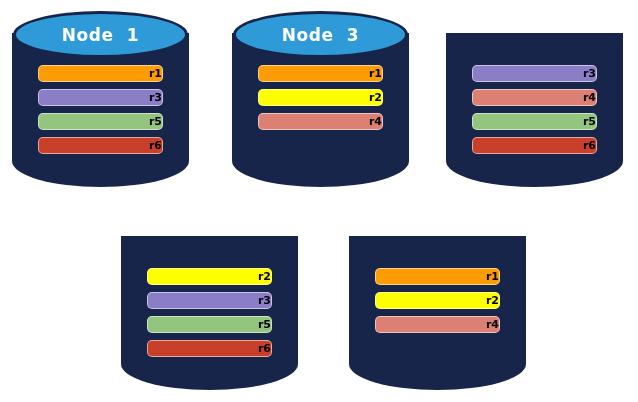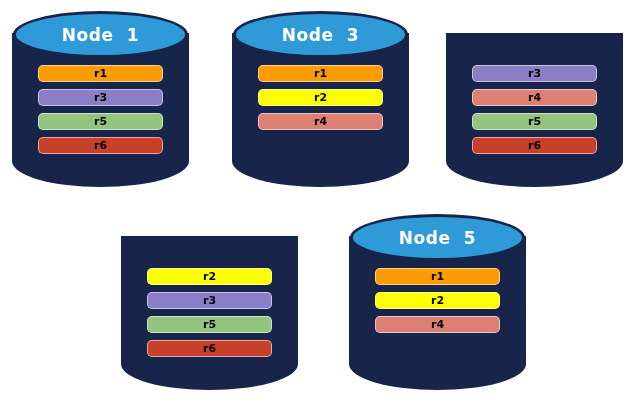--- a/index.html
+++ b/index.html
@@ -57,21 +57,21 @@
     gap:7px;
   }
   .bar{
     height:17px;
     border-radius:5px;
     border:1px solid rgba(255,255,255,0.55);
     color:#000000;
     font-weight:bold;
     font-size:11px;
     line-height:15px;
-    text-align:center;
+    text-align:right;
   }
 </style>
 </head>
 <body>
 
 <div class="canvas">
 
   <div class="node n0">
     <div class="cyl-body"></div>
     <div class="cyl-top">
@@ -112,23 +112,20 @@
     <div class="bars">
         <div class="bar" style="background: rgb(253, 255, 0);">r2</div>
         <div class="bar" style="background: rgb(139, 126, 198);">r3</div>
         <div class="bar" style="background: rgb(147, 197, 126);">r5</div>
         <div class="bar" style="background: rgb(200, 64, 42);">r6</div>
       </div>
   </div>
 
   <div class="node n4">
     <div class="cyl-body"></div>
-    <div class="cyl-top">
-      <span class="node-label">Node 5</span>
-    </div>
     <div class="bars">
         <div class="bar" style="background: rgb(251, 156, 4);">r1</div>
         <div class="bar" style="background: rgb(253, 255, 0);">r2</div>
         <div class="bar" style="background: rgb(220, 128, 115);">r4</div>
       </div>
   </div>
 
 </div>
 
 </body></html>

